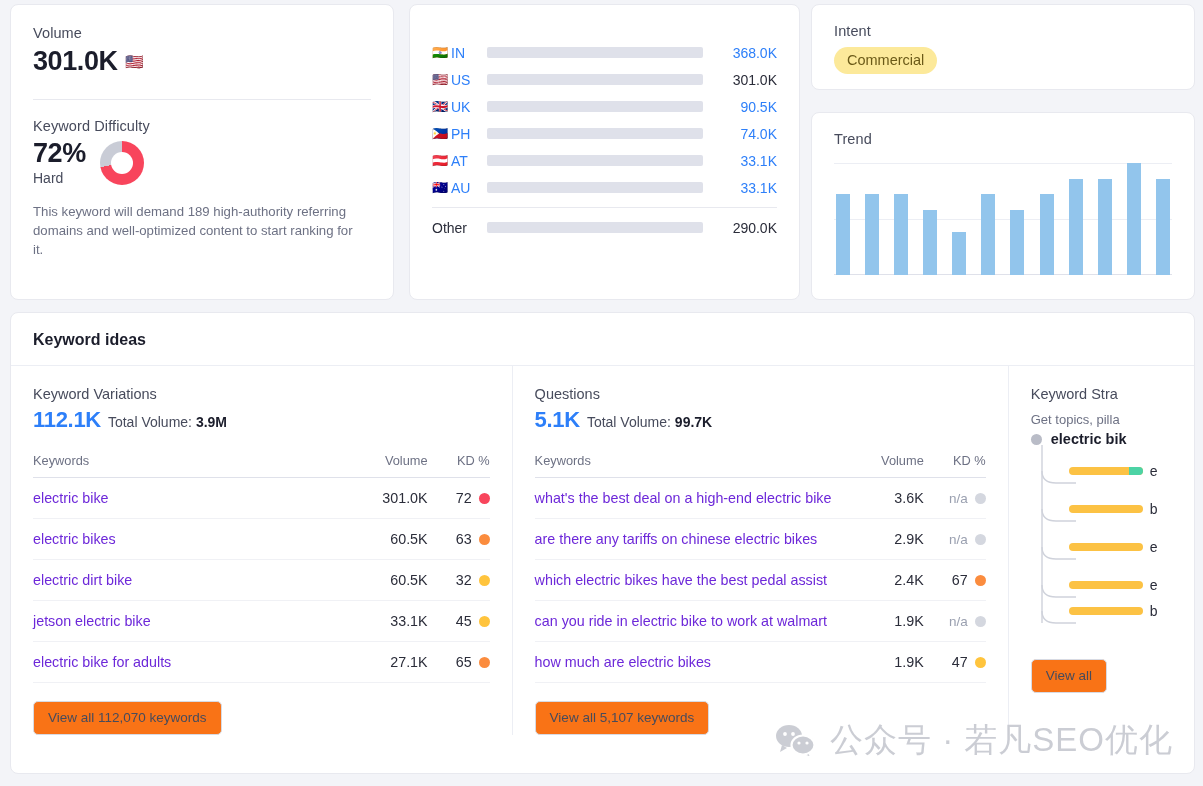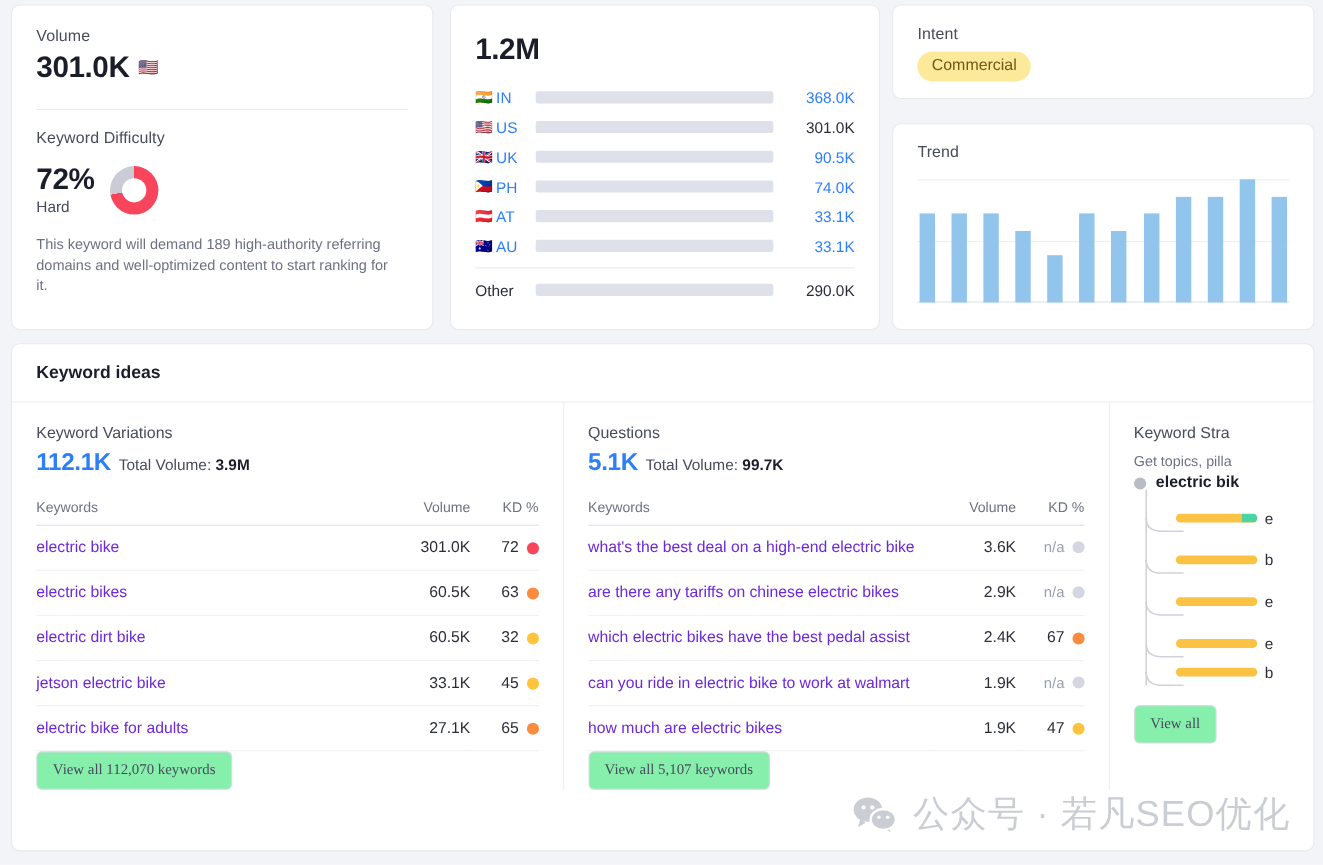--- a/index.html
+++ b/index.html
@@ -32,21 +32,21 @@
   .big-number {
     font-size: 27px; font-weight: 700; color: #1b1d2b; letter-spacing: -.4px;
     margin-top: 5px; display: flex; align-items: center; gap: 8px;
   }
   .flag { font-size: 15px; line-height: 1; }
 
   hr.sep { border: 0; border-top: 1px solid #e8e9ef; margin: 22px 0 0 0; }
 
   
   #kd-block { margin-top: 18px; }
-  .kd-row { display: flex; align-items: center; gap: 14px; margin-top: 14px; }
+  .kd-row { display: flex; align-items: center; gap: 14px; margin-top: 4px; }
   .kd-left { }
   .kd-pct { font-size: 27px; font-weight: 700; color: #1b1d2b; letter-spacing: -.4px; }
   .kd-word { font-size: 14px; color: #474b5c; margin-top: 1px; }
   .donut { width: 44px; height: 44px; border-radius: 50%; position: relative; margin-top: 2px; }
   .donut::after {
     content: ""; position: absolute; inset: 11px; background: #fff; border-radius: 50%;
   }
   .kd-desc {
     font-size: 13.2px; color: #6d7184; line-height: 1.45; margin-top: 16px; max-width: 320px;
   }
@@ -111,23 +111,23 @@
   }
   td.kw { text-align: left; color: #6d28d9; }
   td.kw span { cursor: pointer; }
   th.vol, td.vol { width: 78px; }
   th.kd, td.kd { width: 62px; }
   td.kd .kdwrap { display: inline-flex; align-items: center; gap: 7px; justify-content: flex-end; }
   td.kd .na { color: #9aa0b0; font-size: 13.5px; }
   .dot { width: 11px; height: 11px; border-radius: 50%; display: inline-block; }
 
   .view-btn {
-    display: inline-block; padding: 8px 14px 9px;
-    border: 1px solid #d7dae3; border-radius: 5px; background: #86efac;
-    font-size: 13.5px; color: #474b5c; font-family: Liberation Serif, serif; cursor: pointer;
+    margin-top: 18px; display: inline-block; padding: 8px 14px 9px;
+    border: 1px solid #d7dae3; border-radius: 5px; background: #f97316;
+    font-size: 13.5px; color: #474b5c; font-family: Liberation Sans, sans-serif; cursor: pointer;
     white-space: nowrap;
   }
 
   
   .strat-sub { font-size: 13px; color: #6d7184; margin-top: 10px; white-space: nowrap; }
   #tree { margin-top: 4px; position: relative; height: 210px; }
   .tree-root { display: flex; align-items: center; gap: 9px; }
   .root-dot { width: 11px; height: 11px; border-radius: 50%; background: #b9bcc7; }
   .root-label { font-size: 14.5px; font-weight: 700; color: #1b1d2b; white-space: nowrap; }
   .tree-svg { position: absolute; left: 5px; top: 14px; }
@@ -163,21 +163,20 @@
           <div class="kd-pct">72%</div>
           <div class="kd-word">Hard</div>
         </div>
         <div class="donut" id="kd-donut" style="background: conic-gradient(rgb(248, 69, 92) 0deg, rgb(248, 69, 92) 259.2deg, rgb(201, 204, 214) 259.2deg, rgb(201, 204, 214) 360deg);"></div>
       </div>
       <div class="kd-desc">This keyword will demand 189 high-authority referring domains and well-optimized content to start ranking for it.</div>
     </div>
   </div>
 
   <div class="card" id="global-card">
-    <div class="big-number">1.2M</div>
     <div id="country-list">
         <div class="c-row">
           <span class="c-flag">🇮🇳</span>
           <span class="c-code">IN</span>
           <span class="c-track"><span class="c-fill" style="width: 31%; background: rgb(49, 173, 227);"></span></span>
           <span class="c-val">368.0K</span>
         </div>
         <div class="c-row">
           <span class="c-flag">🇺🇸</span>
           <span class="c-code">US</span>

